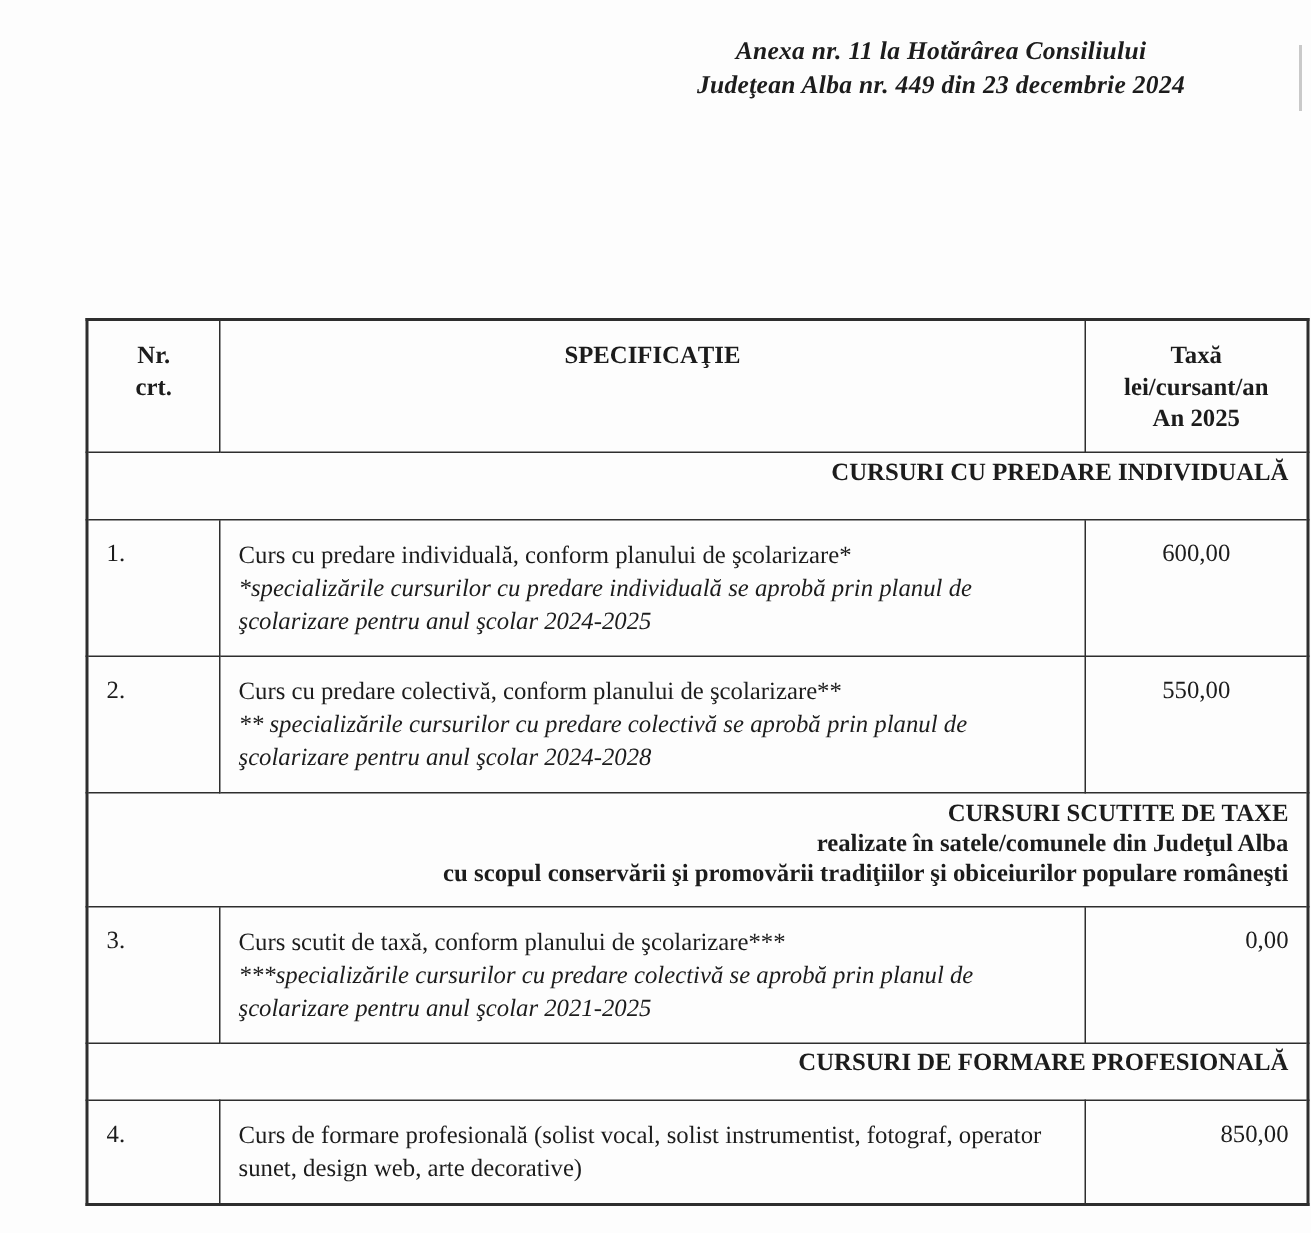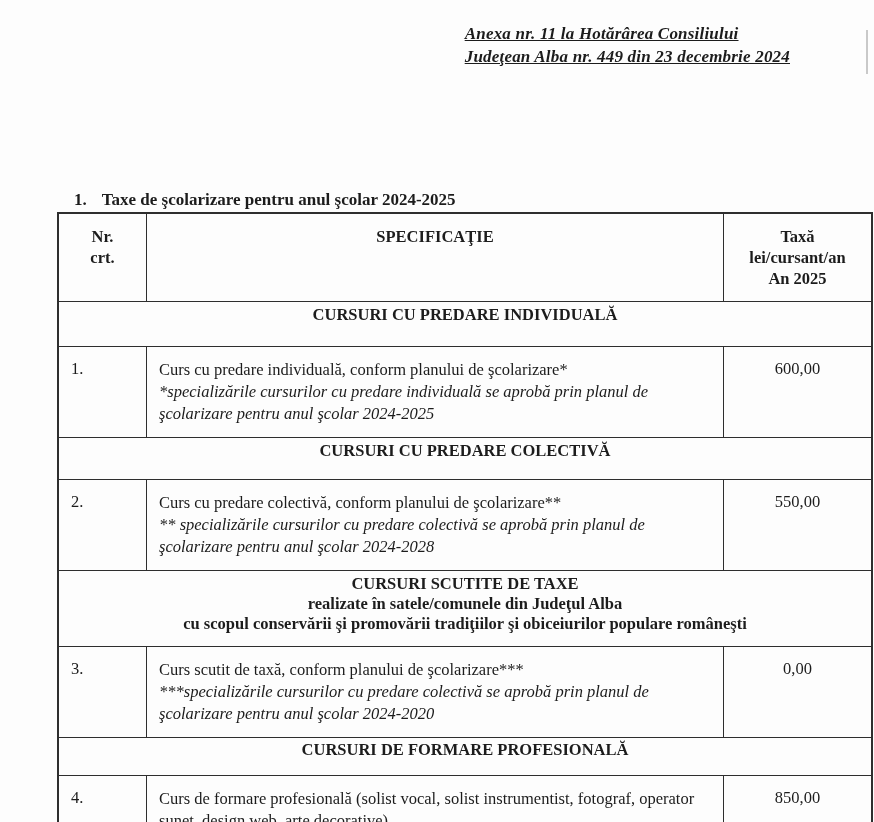--- a/index.html
+++ b/index.html
@@ -9,22 +9,22 @@
     font-family:"Liberation Serif","DejaVu Serif",serif;
     color:#1c1c1c;
     position:relative;
     overflow:hidden;
   }
   .page{position:absolute;inset:0;background:#fdfdfd;}
 
   
   .annex{
     position:absolute;top:22px;right:84px;
-    text-align:left;font-weight:bold;font-style:italic;
-    font-size:17px;line-height:23px;letter-spacing:.2px;text-decoration:underline;
+    text-align:center;font-weight:bold;font-style:italic;
+    font-size:17px;line-height:23px;letter-spacing:.2px;
   }
 
   
   .title{
     position:absolute;top:104px;left:57px;width:738px;
     text-align:center;font-weight:bold;
     font-size:17.5px;line-height:24px;
   }
 
   
@@ -50,55 +50,52 @@
   .c2{width:552px;padding:3px 10px 0 9px;}
   .c3{width:123px;text-align:center;margin-top:40px;}
 
   .th{
     font-weight:bold;text-align:center;
     line-height:21px;padding:0 2px;
   }
   td.th{vertical-align:middle;}
 
   tr.sec td{
-    font-weight:bold;text-align:center;
+    font-weight:bold;text-align:right;
     vertical-align:top;padding-top:3px;
     line-height:20px;font-size:16.5px;
   }
   tr.sec4 td{padding-top:2px;}
 
   .main{line-height:22px;}
   .note{font-style:italic;line-height:22px;}
   .note:empty,.line:empty{display:none;}
 
   .vtop{vertical-align:top;padding-top:5px;}
-  .vmid{vertical-align:middle;}
+  .vmid{vertical-align:middle;text-align:right;}
 
   
   .artifact{
     position:absolute;right:6px;top:30px;
     width:2px;height:44px;background:#c9c9c9;
   }
 </style>
 </head>
 <body>
 
 <div class="page">
 
   <div class="artifact"></div>
 
   <div class="annex">
     <div>Anexa nr. 11 la Hotărârea Consiliului</div>
     <div>Judeţean Alba nr. 449 din 23 decembrie 2024</div>
   </div>
 
 
-  <div class="heading">
-    <span class="hnum">1.</span><span>Taxe de şcolarizare pentru anul şcolar 2024-2025</span>
-  </div>
 
   <table class="fees">
     <tbody>
         <tr style="height:63px">
       <td class="c1 th">
         <div class="line">Nr.</div>
         <div class="line">crt.</div>
       </td>
       <td class="c2 th">SPECIFICAŢIE</td>
       <td class="c3 th">
@@ -117,26 +114,20 @@
 
     <tr style="height:68px">
       <td class="c1">1.</td>
       <td class="c2">
         <div class="main">Curs cu predare individuală, conform planului de şcolarizare*</div>
         <div class="note">*specializările cursurilor cu predare individuală se aprobă prin planul de şcolarizare pentru anul şcolar 2024-2025</div>
       </td>
       <td class="c3 vtop">600,00</td>
     </tr>
 
-    <tr class="sec" style="height:42px">
-      <td colspan="3">
-        <div class="line">CURSURI CU PREDARE COLECTIVĂ</div>
-
-      </td>
-    </tr>
 
     <tr style="height:66px">
       <td class="c1">2.</td>
       <td class="c2">
         <div class="main">Curs cu predare colectivă, conform planului de şcolarizare**</div>
         <div class="note">** specializările cursurilor cu predare colectivă se aprobă prin planul de şcolarizare pentru anul şcolar 2024-2028</div>
       </td>
       <td class="c3 vtop">550,00</td>
     </tr>
 
@@ -145,21 +136,21 @@
         <div class="line">CURSURI SCUTITE DE TAXE</div>
         <div class="line">realizate în satele/comunele din Judeţul Alba</div>
         <div class="line">cu scopul conservării şi promovării tradiţiilor şi obiceiurilor populare româneşti</div>
       </td>
     </tr>
 
     <tr style="height:63px">
       <td class="c1">3.</td>
       <td class="c2">
         <div class="main">Curs scutit de taxă, conform planului de şcolarizare***</div>
-        <div class="note">***specializările cursurilor cu predare colectivă se aprobă prin planul de şcolarizare pentru anul şcolar 2024-2020</div>
+        <div class="note">***specializările cursurilor cu predare colectivă se aprobă prin planul de şcolarizare pentru anul şcolar 2021-2025</div>
       </td>
       <td class="c3 vmid">0,00</td>
     </tr>
 
     <tr class="sec sec4" style="height:38px">
       <td colspan="3">
         <div class="line">CURSURI DE FORMARE PROFESIONALĂ</div>
 
       </td>
     </tr>

